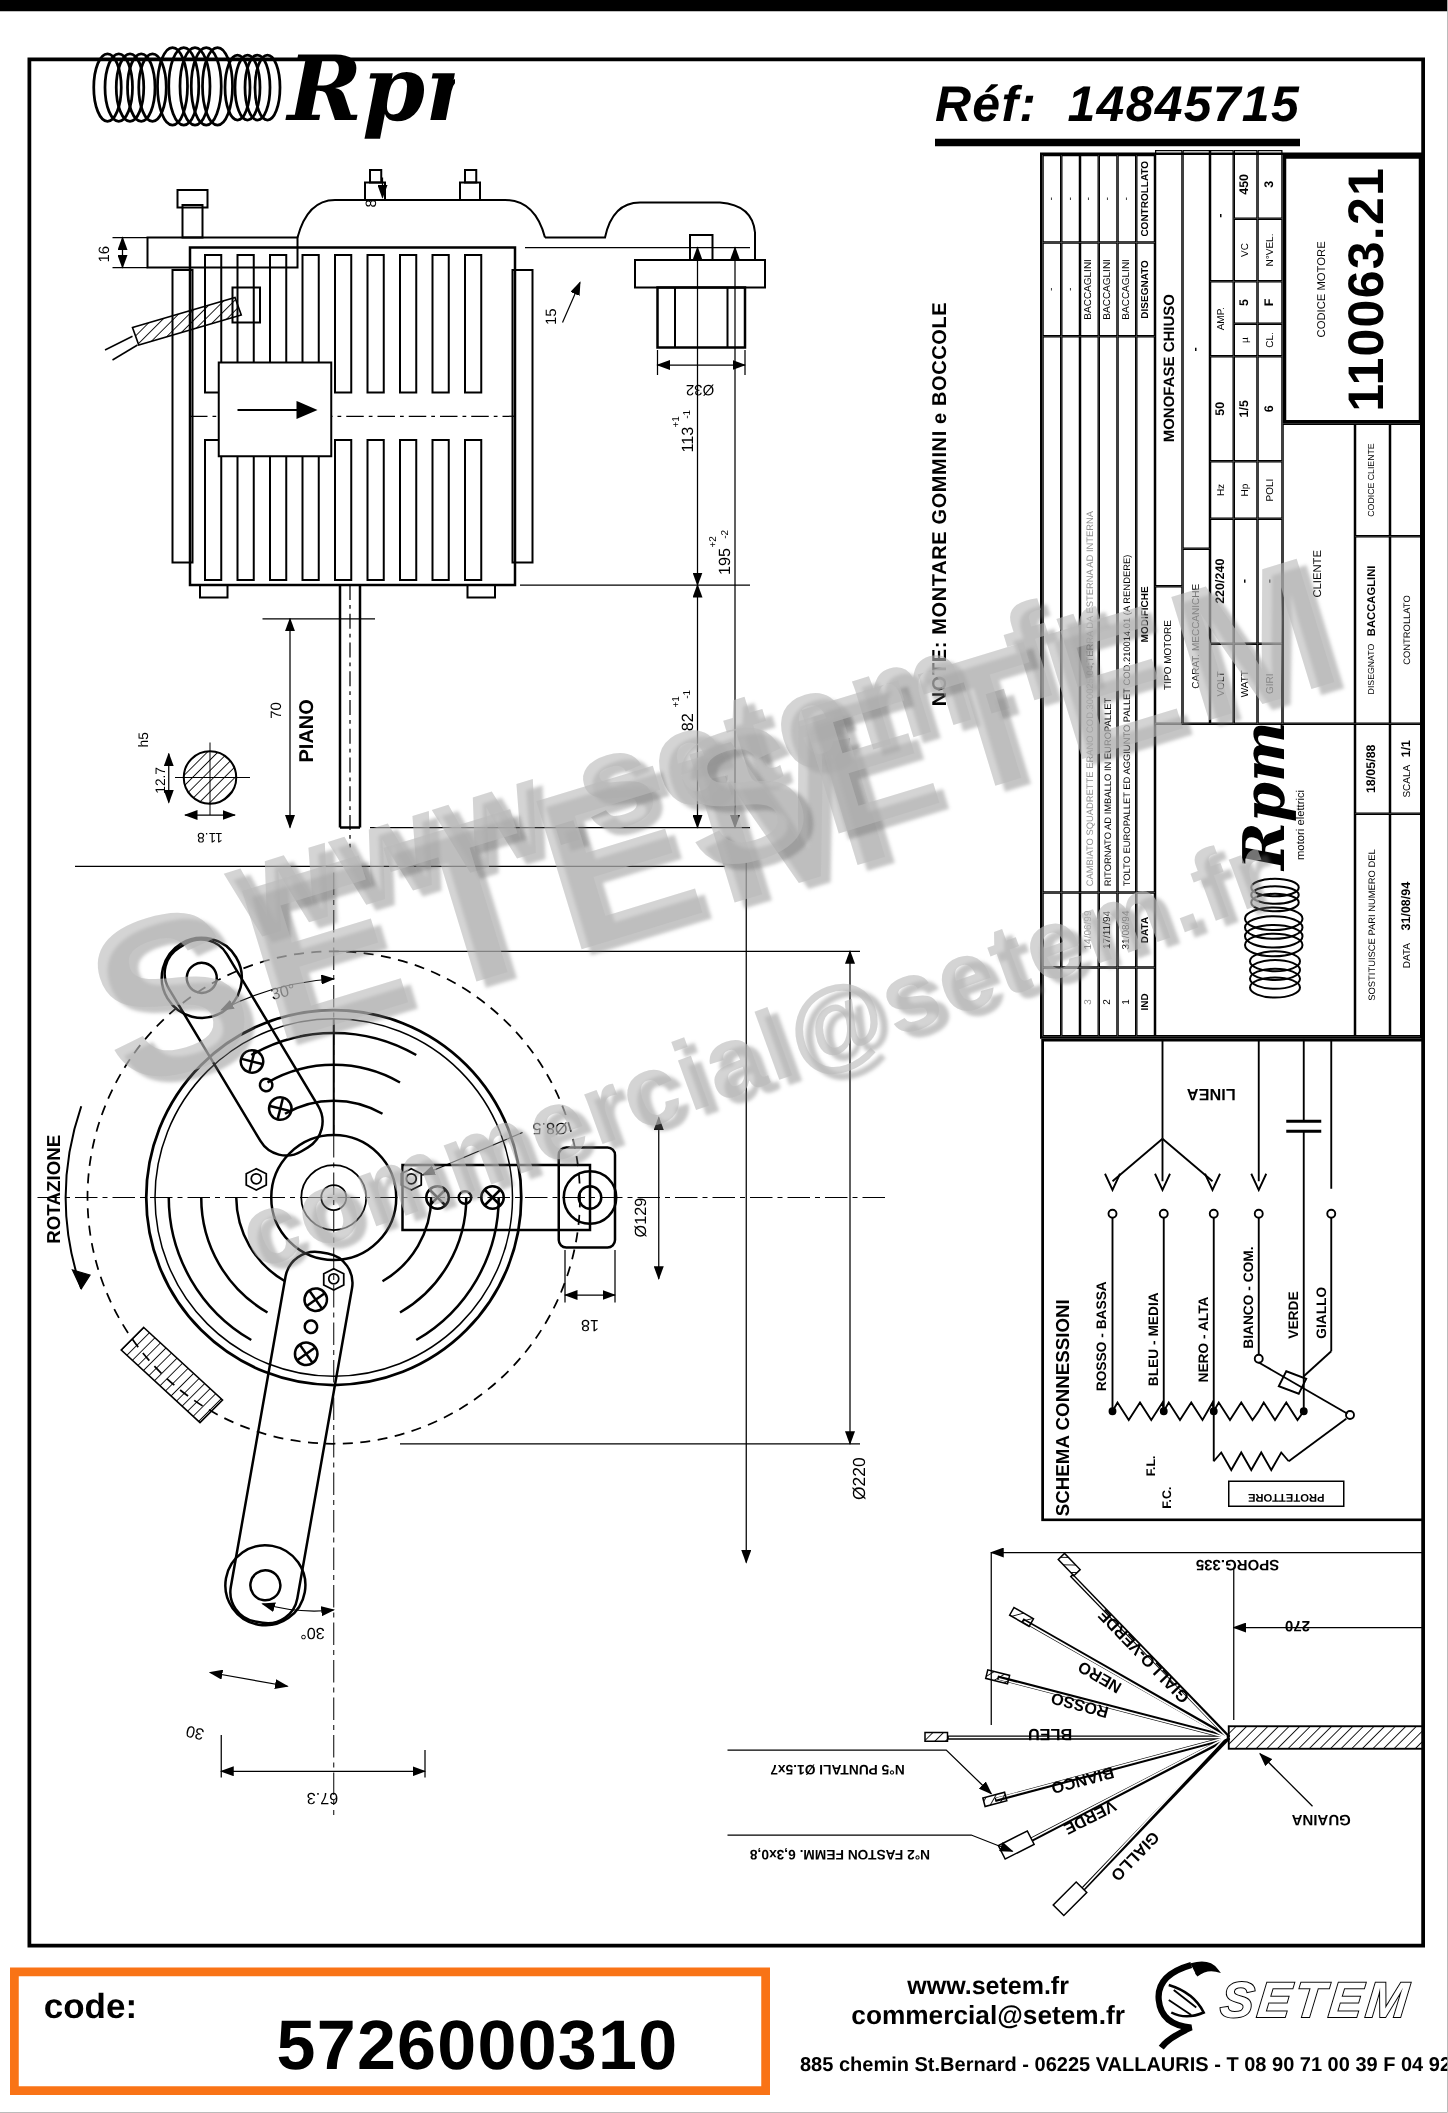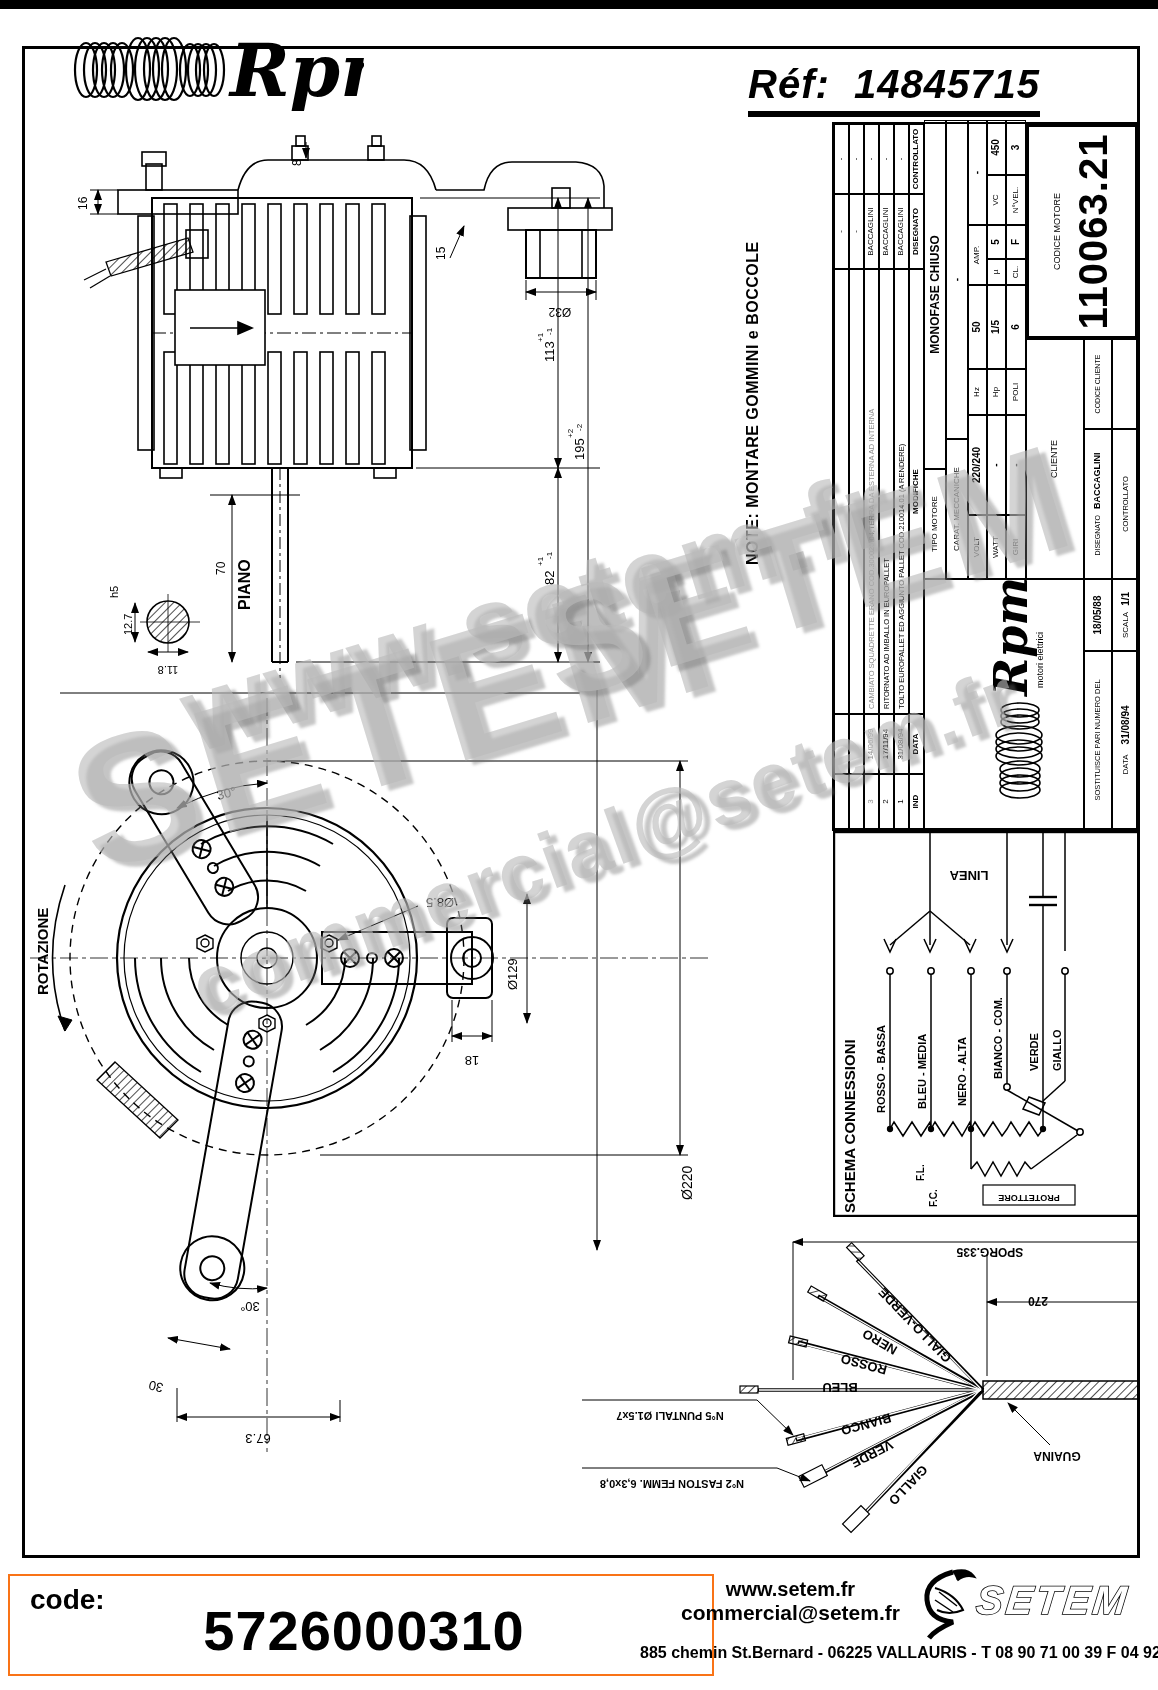--- a/index.html
+++ b/index.html
@@ -14,23 +14,23 @@
   
   .tb-wrap{position:absolute;left:832px;top:122px;width:306px;height:709px;z-index:2;}
   .tb{position:absolute;width:709px;height:306px;transform:translateY(709px) rotate(-90deg);transform-origin:0 0;border:2px solid #000;box-sizing:border-box;background:transparent;}
   .tb .c{position:absolute;border:1px solid #000;box-sizing:border-box;display:flex;align-items:center;justify-content:center;font-size:8px;overflow:hidden;line-height:1.05;}
   .tb .lab{font-size:8px;}
   .tb .val{font-size:10px;font-weight:bold;}
   .tb .mod{justify-content:flex-start;padding-left:4px;font-size:7.5px;}
   .gray{color:#8f8f8f;}
   .codmot{border:3px solid #000 !important;flex-direction:column;justify-content:flex-start;}
   
-  .codebox{position:absolute;left:8px;top:1574px;width:706px;height:102px;border:2px solid #f97316;box-sizing:border-box;}
+  .codebox{position:absolute;left:8px;top:1574px;width:608px;height:102px;border:7px solid #f97316;box-sizing:border-box;}
   .codebox .cl{position:absolute;left:20px;top:8px;font-size:28px;font-weight:bold;}
-  .codebox .cv{position:absolute;left:114px;top:22px;width:480px;text-align:center;font-size:56px;font-weight:bold;letter-spacing:1px;}
+  .codebox .cv{position:absolute;left:127px;top:22px;width:480px;text-align:center;font-size:56px;font-weight:bold;letter-spacing:1px;}
   .contact{position:absolute;left:638px;top:1578px;width:305px;text-align:center;font-weight:bold;}
   .contact .site{font-size:20px;}
   .contact .mail{font-size:21px;}
   .address{position:absolute;left:640px;top:1644px;width:515px;font-size:16px;font-weight:bold;white-space:nowrap;}
   svg text{font-family:"Liberation Sans",sans-serif;}
   .seriflogo{font-family:"DejaVu Serif",serif;font-style:italic;font-weight:bold;}
 </style>
 </head>
 <body>
 

